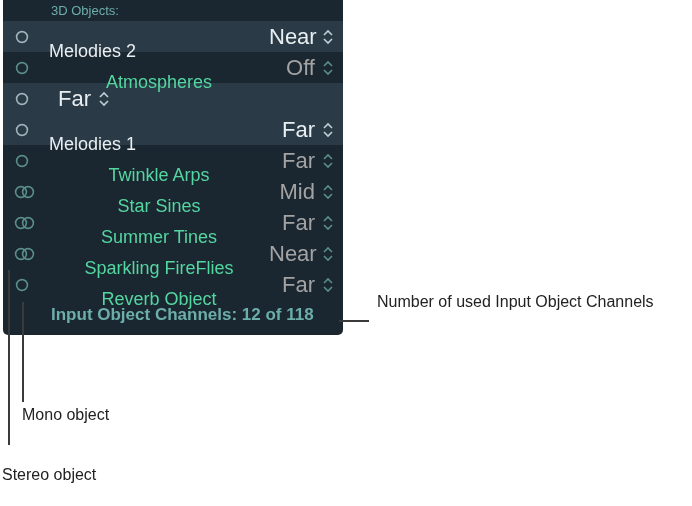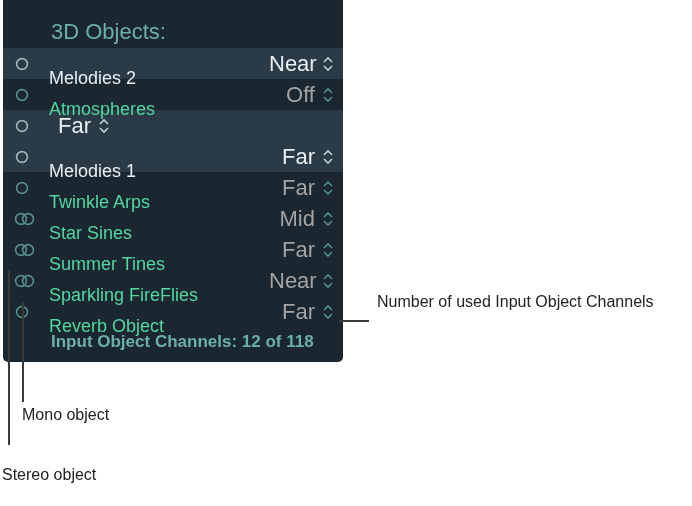--- a/index.html
+++ b/index.html
@@ -14,22 +14,22 @@
     position: absolute;
     top: 0;
     left: 3px;
     width: 340px;
     background: #1a2630;
     border-radius: 0 0 5px 5px;
     padding-bottom: 4px;
   }
   .section-header {
     color: #6caea9;
-    font-size: 22px;
-    padding: 19px 4px 3px 48px;
+    font-size: 13px;
+    padding: 3px 4px 3px 48px;
   }
   .row {
     display: flex;
     align-items: center;
     height: 31px;
     padding: 0 6px 0 10px;
   }
   .row.sel {
     background: #2a3a46;
   }
@@ -45,21 +45,21 @@
   .icon svg { display: block; }
   .name {
     flex: 1;
     font-size: 18px;
     padding-left: 4px;
     white-space: nowrap;
     overflow: hidden;
     margin-top: 29px;
   }
   .name.white { color: #e9eef1; }
-  .name.green { color: #54d6a1; }
+  .name.green { color: #54d6a1; text-align: center; }
   .value {
     width: 50px;
     text-align: right;
     font-size: 22px;
     padding-right: 4px;
   }
   .value.white { color: #e9eef1; }
   .value.green { color: #a3a3a3; }
   .stepper {
     width: 18px;

